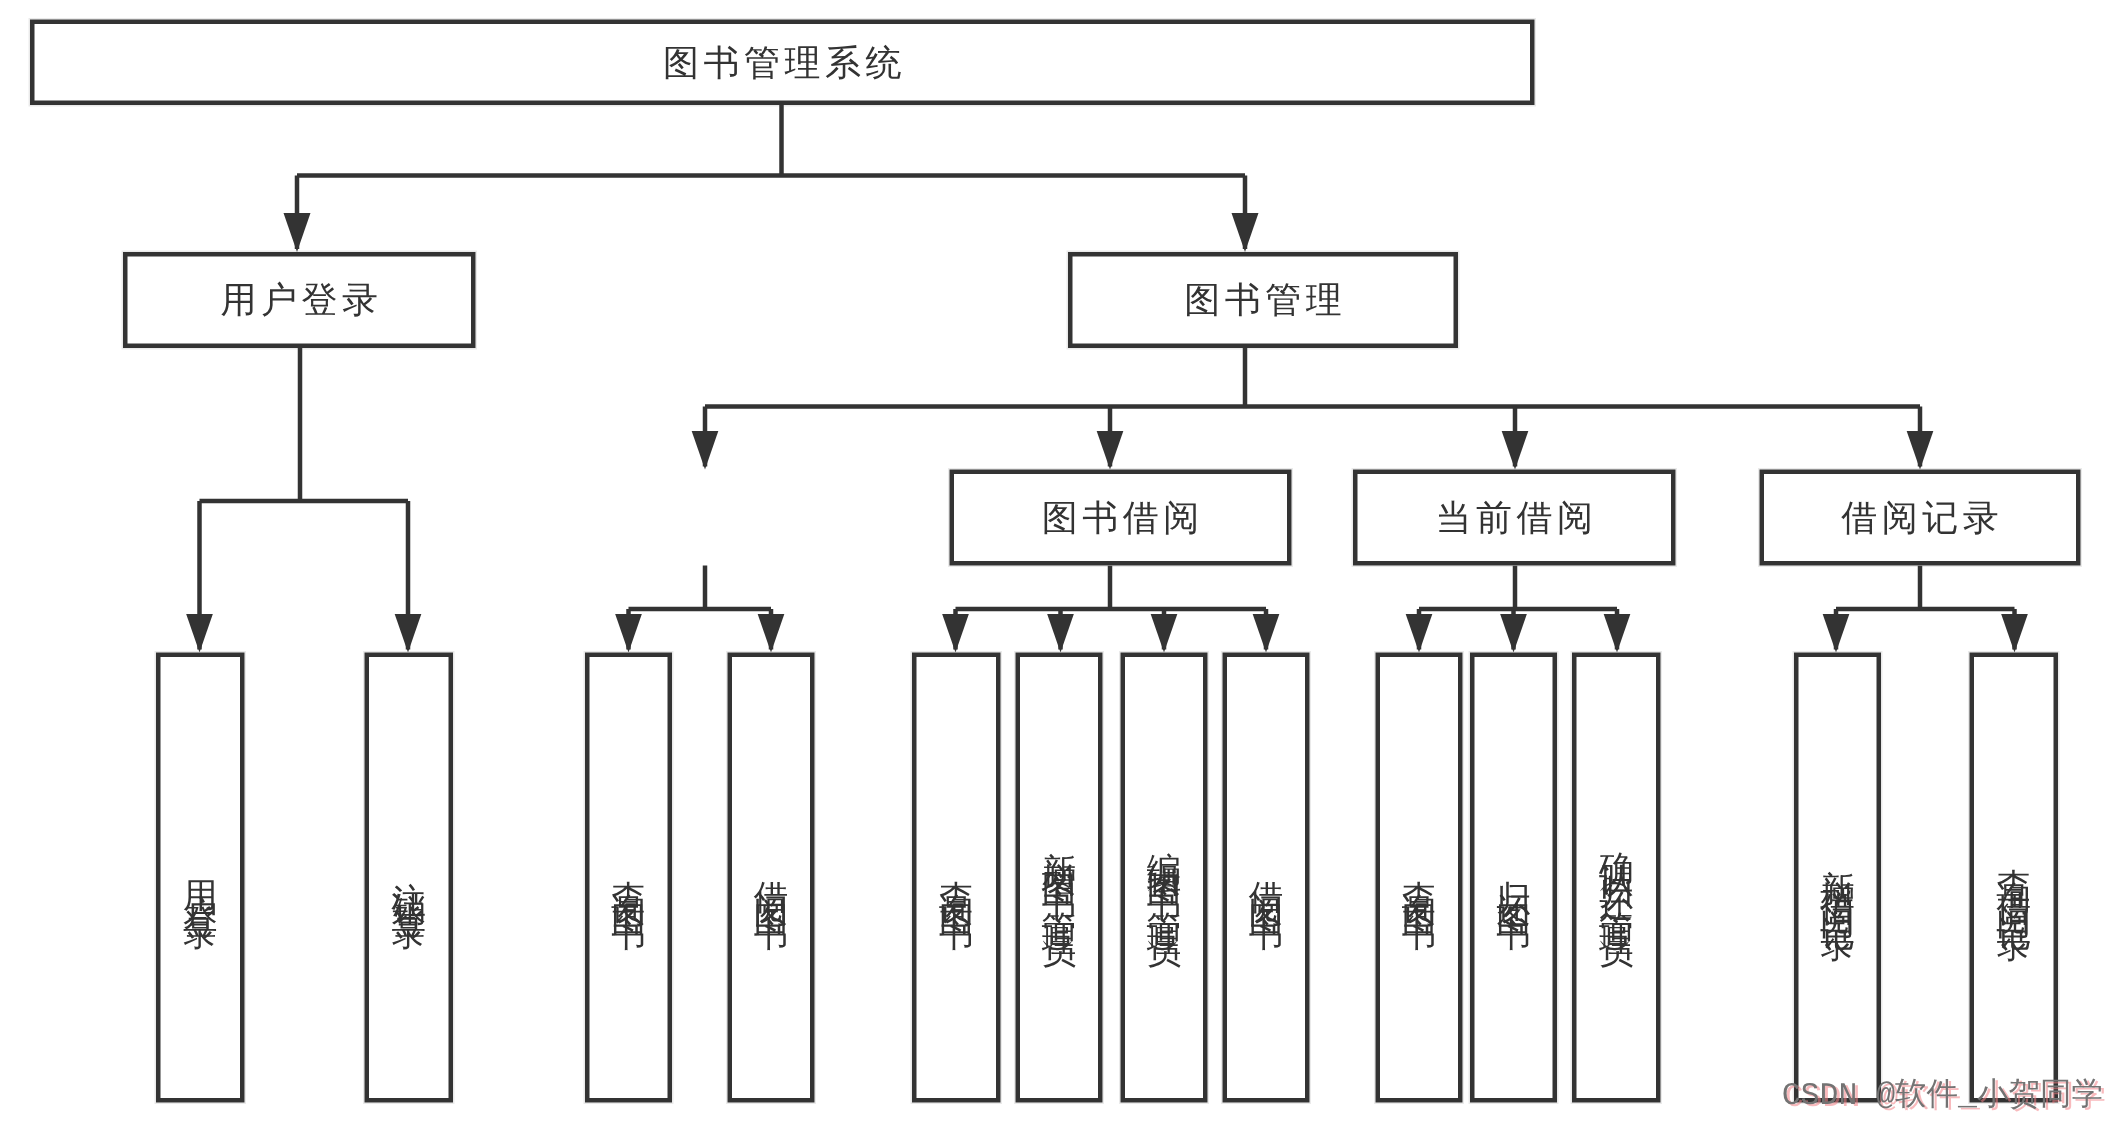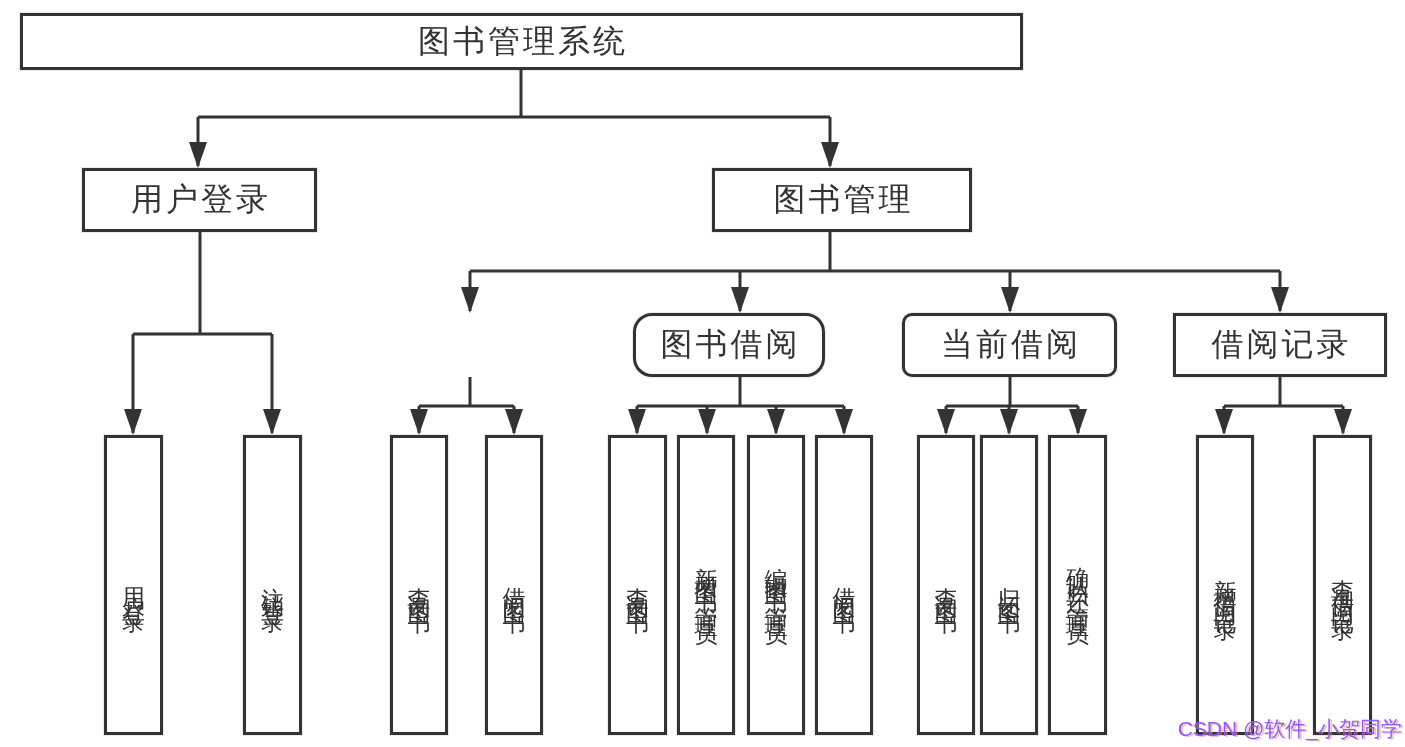--- a/index.html
+++ b/index.html
@@ -23,42 +23,43 @@
     background: #ffffff;
     border: 3px solid #333333;
     box-shadow: 0 0 0 1px rgba(80,80,80,0.12);
     display: flex;
     align-items: center;
     justify-content: center;
     color: #333333;
     z-index: 2;
   }
   .node.h .lbl {
-    font-size: 32px;
+    font-size: 24px;
     letter-spacing: 3px;
     white-space: nowrap;
     text-indent: 3px;
   }
   .node.leaf .lbl {
     writing-mode: vertical-rl;
     text-orientation: mixed;
     font-size: 23px;
     letter-spacing: 8px;
     line-height: 1;
     white-space: nowrap;
   }
   .watermark {
     position: absolute;
     right: 3px;
     bottom: 4px;
     font-size: 21px;
-    color: #8b5cf6;
+    color: #737373;
     text-shadow: 2px 1px 0 rgba(242,130,134,0.55);
     white-space: nowrap;
     z-index: 3;
+    font-family: Liberation Mono, monospace;
   }
 </style>
 </head>
 <body>
 
 <div class="stage">
 
   <svg class="connectors" width="1405" height="747" viewBox="0 0 1405 747" xmlns="http://www.w3.org/2000/svg">
     <defs>
       <marker id="arrow" markerUnits="userSpaceOnUse" markerWidth="28" markerHeight="20" refX="24" refY="9" orient="auto">
@@ -113,24 +114,24 @@
     <span class="lbl">图书管理系统</span>
   </div>
 
   <div class="node h" style="left:82px; top:168px; width:235px; height:64px;">
     <span class="lbl">用户登录</span>
   </div>
   <div class="node h" style="left:712px; top:168px; width:260px; height:64px;">
     <span class="lbl">图书管理</span>
   </div>
 
-  <div class="node h" style="left:633px; top:313px; width:192px; height:64px;border-radius:19px;">
+  <div class="node h" style="left:633px; top:313px; width:228px; height:64px;">
     <span class="lbl">图书借阅</span>
   </div>
-  <div class="node h" style="left:902px; top:313px; width:215px; height:64px;border-radius:10px;">
+  <div class="node h" style="left:902px; top:313px; width:215px; height:64px;">
     <span class="lbl">当前借阅</span>
   </div>
   <div class="node h" style="left:1173px; top:313px; width:214px; height:64px;">
     <span class="lbl">借阅记录</span>
   </div>
 
   <div class="node leaf" style="left:104px; top:435px; width:59px; height:300px;">
     <span class="lbl">用户登录</span>
   </div>
   <div class="node leaf" style="left:243px; top:435px; width:59px; height:300px;">

